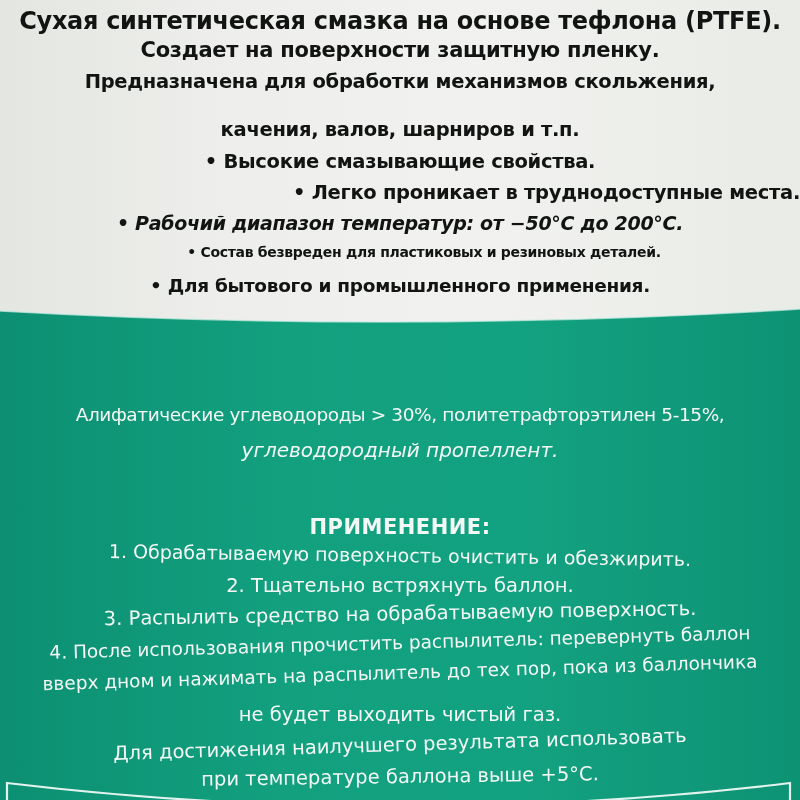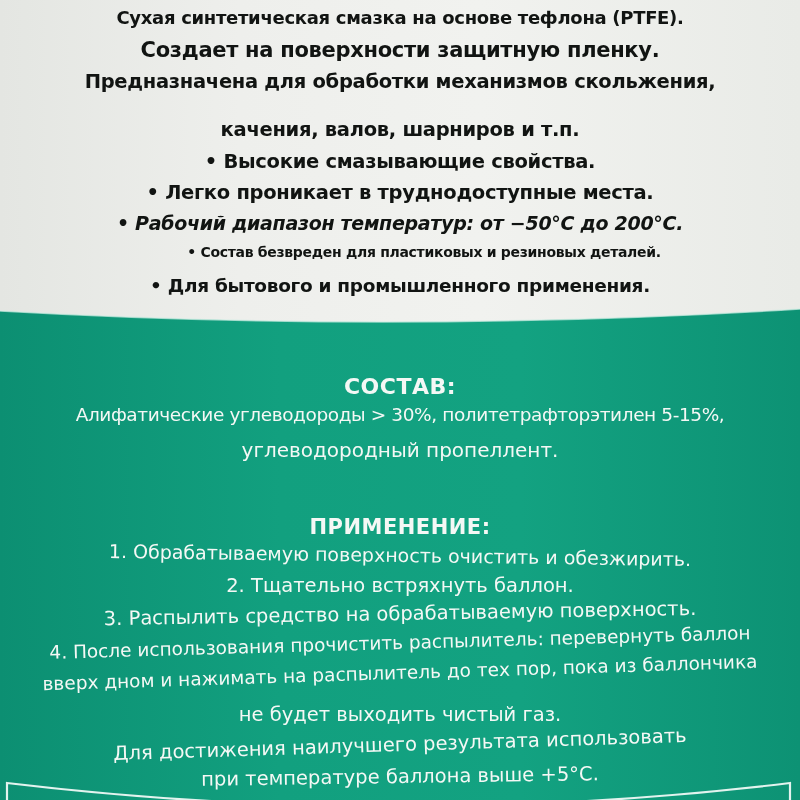--- a/index.html
+++ b/index.html
@@ -59,34 +59,33 @@
         <stop offset="0.65" stop-color="#13a281"></stop>
         <stop offset="1" stop-color="#0d9274"></stop>
       </linearGradient>
     </defs>
     <path d="M0,311 Q400,334 800,309 L800,800 L0,800 Z" fill="url(#g)"></path>
     <path d="M0,311 Q400,334 800,309" fill="none" stroke="#cfeee4" stroke-width="1.5" opacity="0.7"></path>
 
     <path d="M7,800 L7,783 Q400,830 790,783 L790,800" fill="none" stroke="#e2f3ee" stroke-width="2.2"></path>
   </svg>
 
-  <div class="line dark" style="top:9px;font-size:18px;">Сухая синтетическая смазка на основе тефлона (PTFE).</div>
+  <div class="line dark" style="top:9px;font-size:24px;">Сухая синтетическая смазка на основе тефлона (PTFE).</div>
   <div class="line dark" style="top:40px;font-size:21px;">Создает на поверхности защитную пленку.</div>
   <div class="line dark" style="top:72px;font-size:19.5px;">Предназначена для обработки механизмов скольжения,</div>
   <div class="line dark" style="top:120px;font-size:19.5px;">качения, валов, шарниров и т.п.</div>
 
   <div class="line dark" style="top:152px;font-size:19.5px;">• Высокие смазывающие свойства.</div>
-  <div class="line dark" style="top:183px;font-size:19.5px;">• Легко проникает в труднодоступные места.</div>
+  <div class="line dark" style="top:183px;font-size:19.5px;text-align:right;">• Легко проникает в труднодоступные места.</div>
   <div class="line dark" style="top:214px;font-size:19px;font-style:italic;">• Рабочий диапазон температур: от −50°С до 200°С.</div>
   <div class="line dark" style="top:245px;font-size:14px;margin-left:24px;">• Состав безвреден для пластиковых и резиновых деталей.</div>
   <div class="line dark" style="top:277px;font-size:18.5px;">• Для бытового и промышленного применения.</div>
 
-  <div class="line light heading" style="top:376px;font-size:22px;">СОСТАВ:</div>
   <div class="line light" style="top:406px;font-size:18.5px;letter-spacing:-0.4px;">Алифатические углеводороды &gt; 30%, политетрафторэтилен 5-15%,</div>
-  <div class="line light" style="top:440px;font-size:20px;">углеводородный пропеллент.</div>
+  <div class="line light" style="top:440px;font-size:20px;font-style:italic;">углеводородный пропеллент.</div>
 
   <div class="line light heading" style="top:517px;font-size:21px;text-align:center;">ПРИМЕНЕНИЕ:</div>
   <div class="line light" style="top:546px;font-size:19px;transform:rotate(0.8deg);">1. Обрабатываемую поверхность очистить и обезжирить.</div>
   <div class="line light" style="top:576px;font-size:19.5px;">2. Тщательно встряхнуть баллон.</div>
   <div class="line light" style="top:604px;font-size:19.5px;transform:rotate(-1deg);">3. Распылить средство на обрабатываемую поверхность.</div>
   <div class="line light" style="top:634px;font-size:18.5px;transform:rotate(-1.6deg);">4. После использования прочистить распылитель: перевернуть баллон</div>
   <div class="line light" style="top:664px;font-size:18.5px;transform:rotate(-1.8deg);">вверх дном и нажимать на распылитель до тех пор, пока из баллончика</div>
   <div class="line light" style="top:705px;font-size:19.5px;">не будет выходить чистый газ.</div>
   <div class="line light" style="top:735px;font-size:19.5px;transform:rotate(-1.8deg);">Для достижения наилучшего результата использовать</div>
   <div class="line light" style="top:767px;font-size:19.5px;transform:rotate(-0.8deg);">при температуре баллона выше +5°С.</div>

